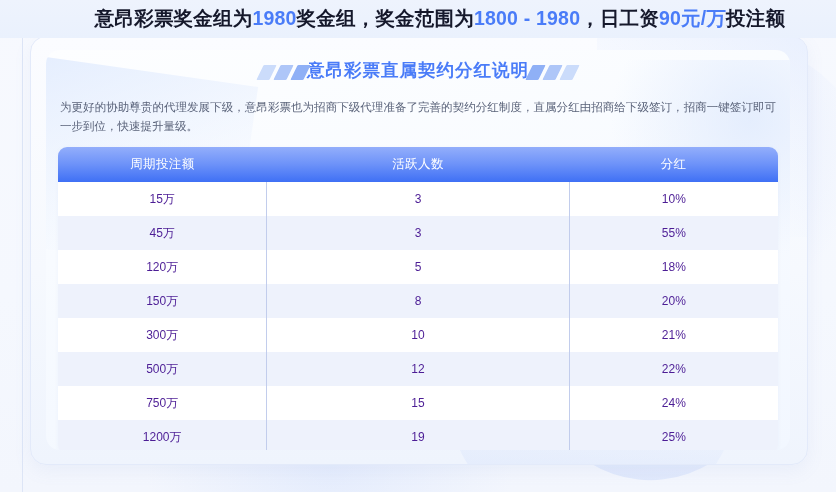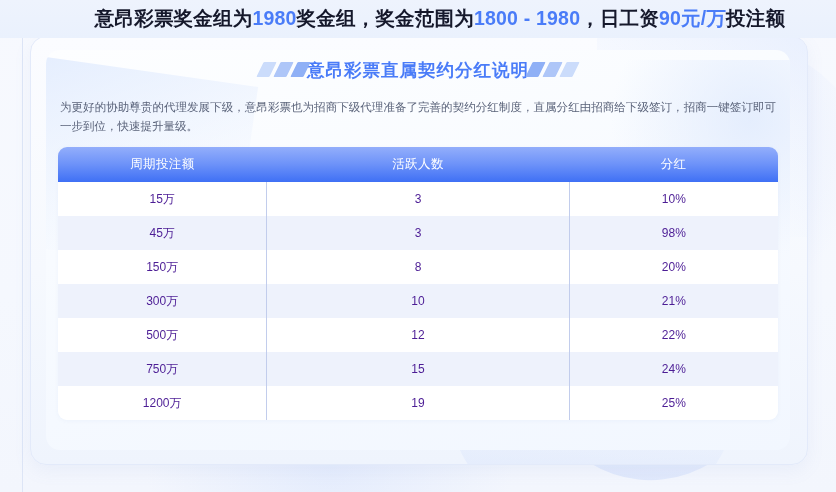--- a/index.html
+++ b/index.html
@@ -144,21 +144,21 @@
     background: radial-gradient(circle at 70% 30%, rgba(222,233,253,0.75), rgba(245,249,255,0) 70%);
   }
 
   
   .title-row {
     position: absolute;
     left: 0;
     top: 12px;
     width: 744px;
     display: flex;
-    align-items: flex-start;
+    align-items: flex-end;
     justify-content: center;
     z-index: 4;
   }
   .slashes {
     display: flex;
     gap: 4px;
     align-items: center;
   }
   .slash {
     width: 13px;
@@ -305,21 +305,26 @@
         </thead>
         <tbody id="table-body">
             <tr>
               <td>15万</td>
               <td>3</td>
               <td>10%</td>
             </tr>
             <tr>
               <td>45万</td>
               <td>3</td>
-              <td>98%</td>
+              <td>55%</td>
+            </tr>
+            <tr>
+              <td>120万</td>
+              <td>5</td>
+              <td>18%</td>
             </tr>
             <tr>
               <td>150万</td>
               <td>8</td>
               <td>20%</td>
             </tr>
             <tr>
               <td>300万</td>
               <td>10</td>
               <td>21%</td>

